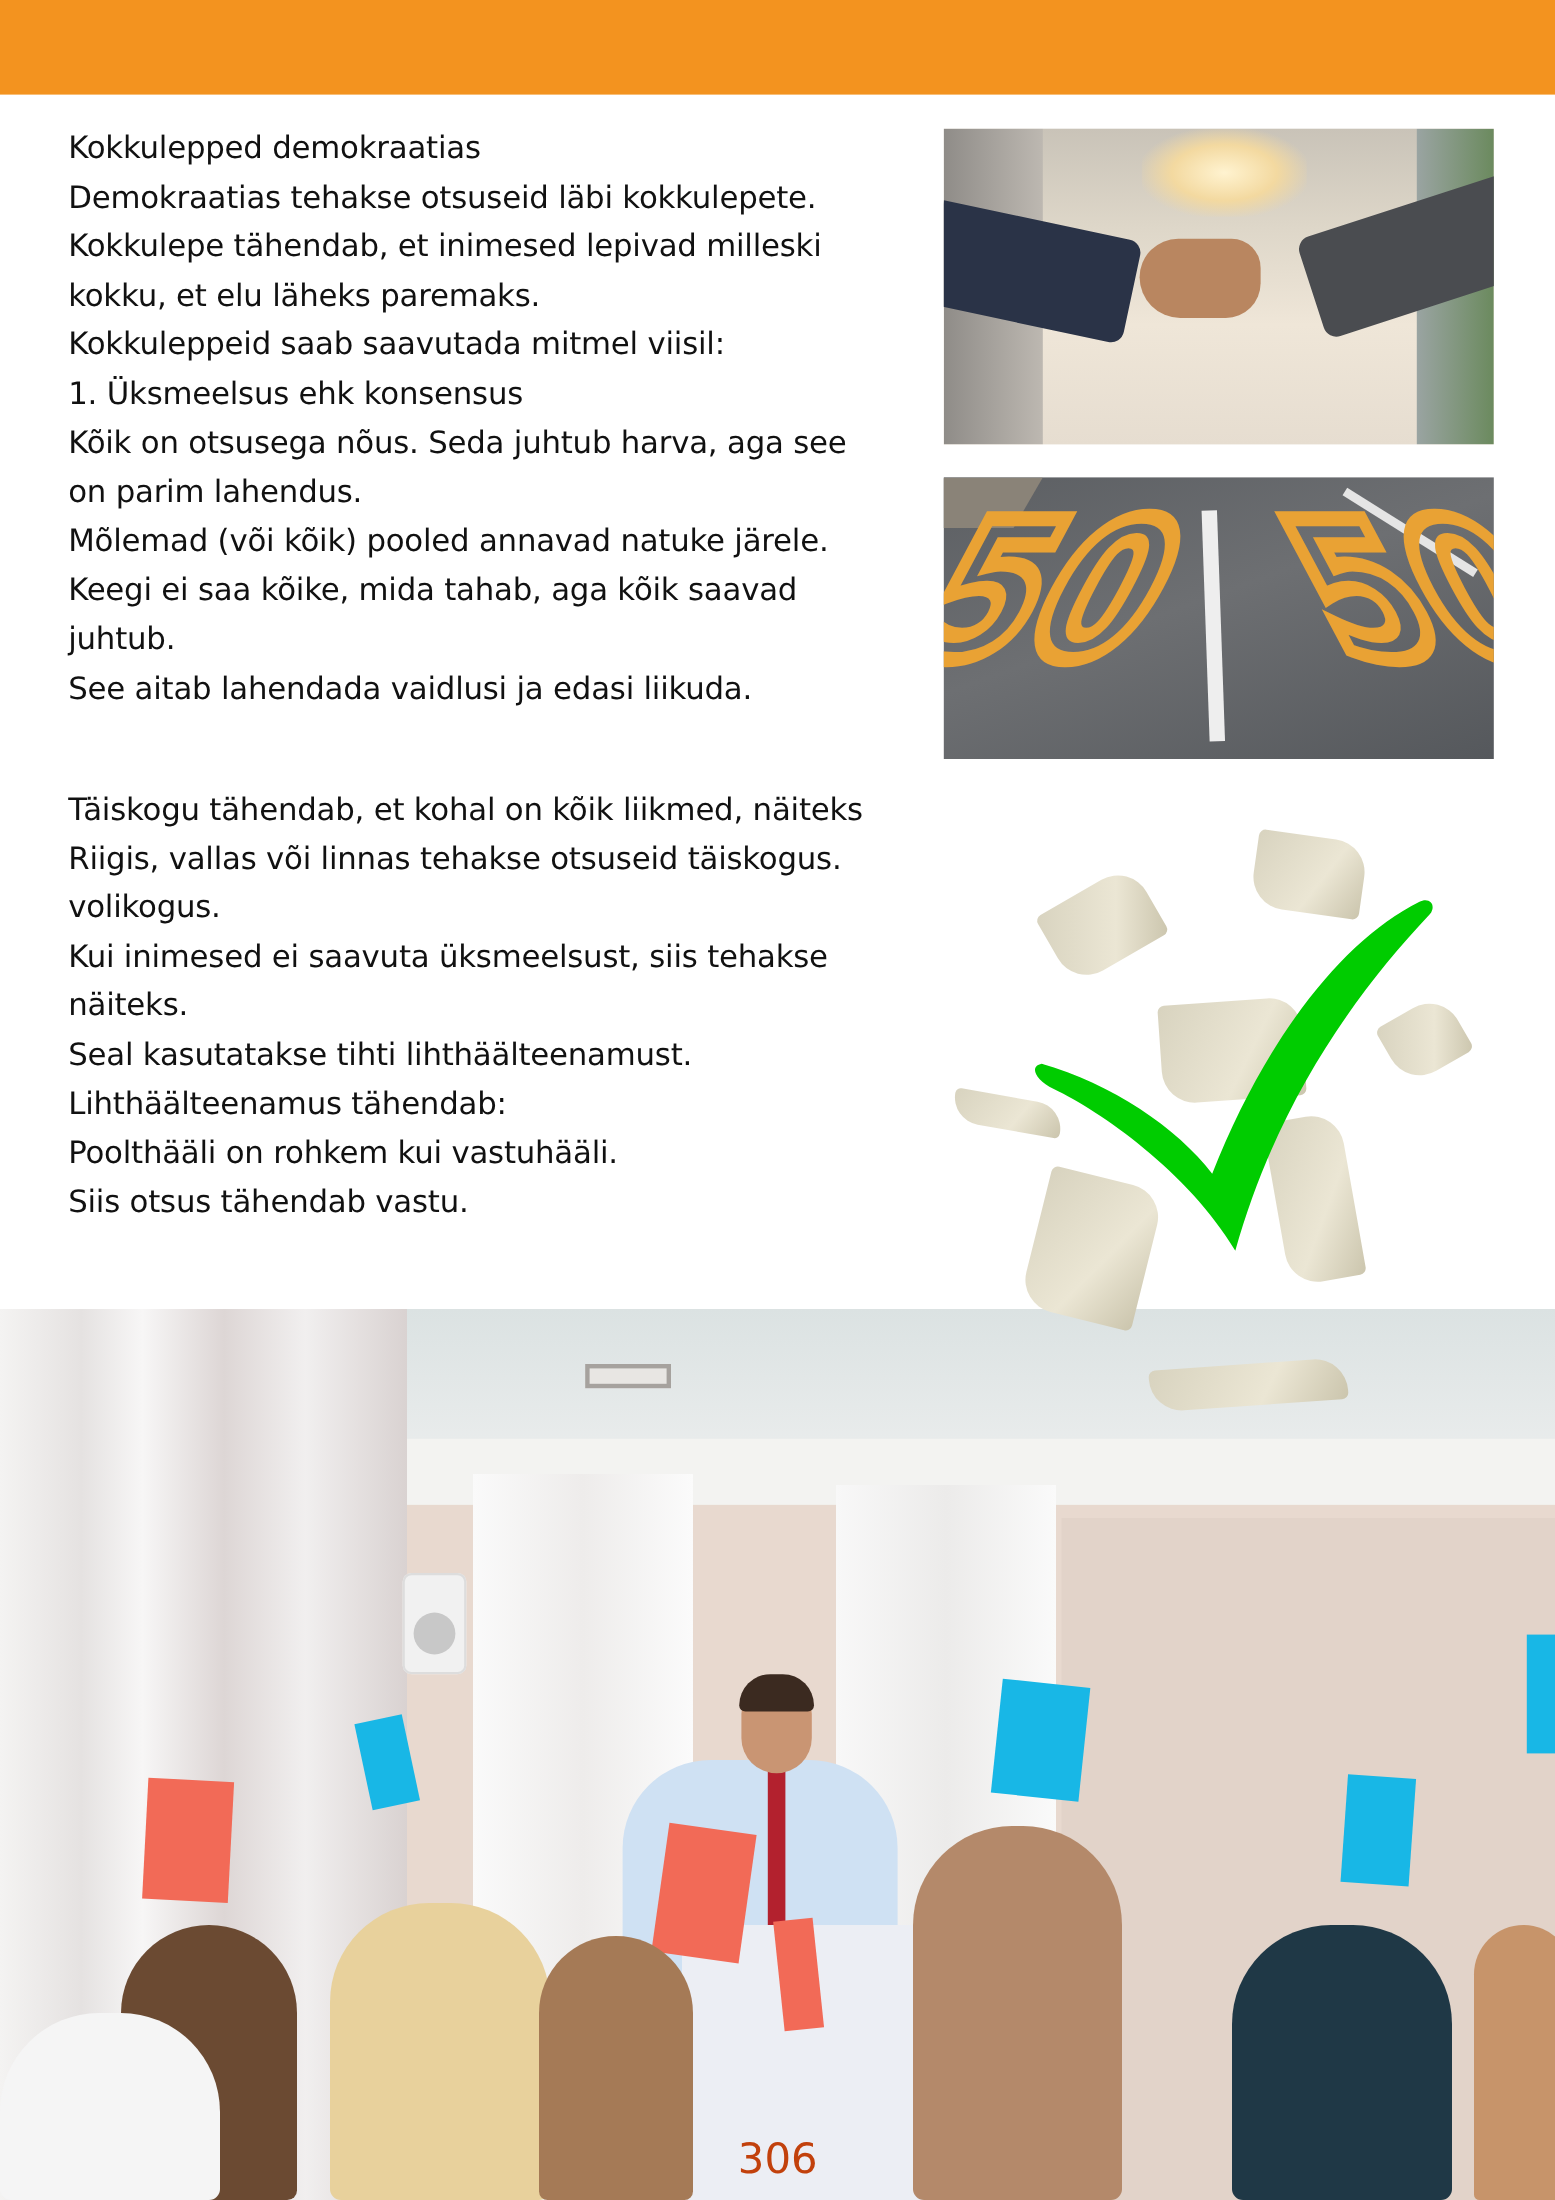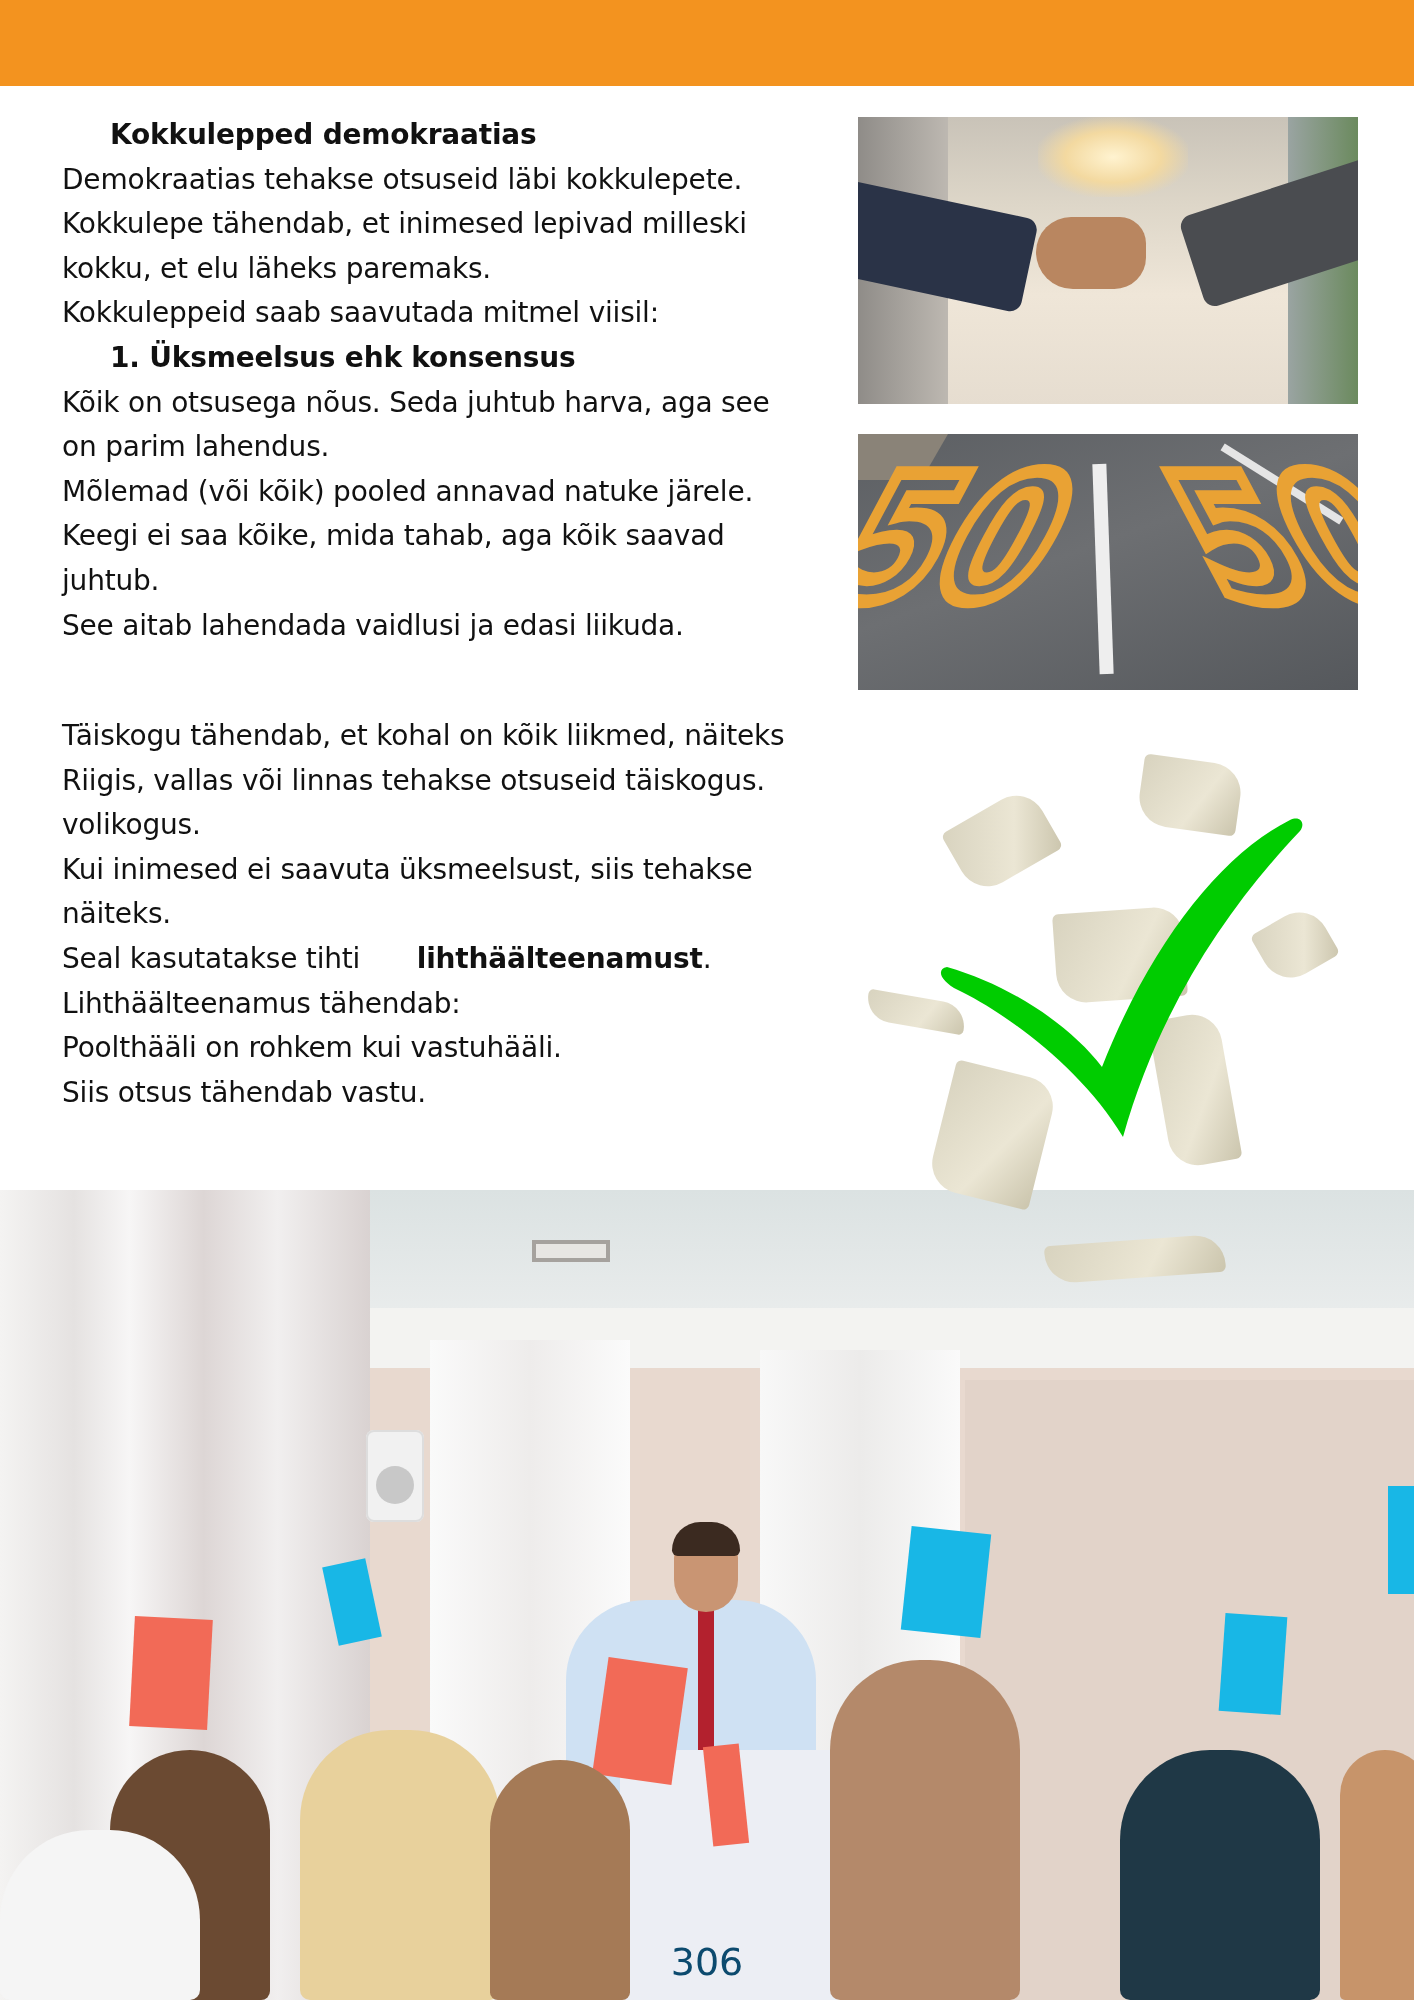--- a/index.html
+++ b/index.html
@@ -3,21 +3,21 @@
 <meta charset="utf-8">
 <style>
   * { box-sizing: border-box; margin: 0; padding: 0; }
   html, body { width: 1414px; height: 2000px; overflow: hidden; background: #ffffff; }
   body { position: relative; font-family: "DejaVu Sans", "Liberation Sans", sans-serif; color: #111; }
 
   .header-bar { position: absolute; left: 0; top: 0; width: 1414px; height: 86px; background: #f3931f; }
 
   .text-col { position: absolute; left: 62px; font-size: 28px; line-height: 44.6px; letter-spacing: -0.2px; }
   .text-col p { white-space: nowrap; }
-  .b { font-weight: bold; margin-left: 48px; }
+  .b { font-weight: normal; }
   #sec1 { top: 113px; width: 790px; }
   #sec2 { top: 714px; width: 800px; }
 
   
   .photo { position: absolute; overflow: hidden; }
   #handshake { left: 858px; top: 117px; width: 500px; height: 287px;
     background: linear-gradient(180deg, #c9c3b8 0%, #ddd6c8 30%, #efe6d8 62%, #e6ddd0 100%); }
   #handshake .ceiling { position: absolute; left: 180px; top: 0; width: 150px; height: 80px;
     background: radial-gradient(ellipse at center, #fff3d0 0%, #f3d9a0 45%, rgba(240,220,180,0) 75%); }
   #handshake .wall-l { position: absolute; left: 0; top: 0; width: 90px; height: 287px; background: linear-gradient(90deg,#8f8c88,#bdb8b1); }
@@ -57,21 +57,21 @@
   #meeting .head { position: absolute; left: 674px; top: 340px; width: 64px; height: 82px; background: #c99573; border-radius: 30px 30px 34px 34px; }
   #meeting .hair { position: absolute; left: 672px; top: 332px; width: 68px; height: 34px; background: #3b2a20; border-radius: 30px 30px 6px 6px; }
   #meeting .torso { position: absolute; left: 566px; top: 410px; width: 250px; height: 240px; background: #cfe1f3; border-radius: 80px 80px 10px 10px; }
   #meeting .tie { position: absolute; left: 698px; top: 418px; width: 16px; height: 190px; background: #b3212e; }
   #meeting .podium { position: absolute; left: 620px; top: 560px; width: 220px; height: 250px; background: #eceef4; }
   .card { position: absolute; }
   .card.blue { background: #18b7e6; }
   .card.red { background: #f26a57; }
   .person { position: absolute; border-radius: 90px 90px 10px 10px; }
 
-  .page-number { position: absolute; left: 0; top: 1940px; width: 1414px; text-align: center; font-size: 38px; color: #0c4a6e; }
+  .page-number { position: absolute; left: 0; top: 1940px; width: 1414px; text-align: center; font-size: 38px; color: #c2410c; }
 </style>
 </head>
 <body>
 
 <div class="header-bar"></div>
 
 <div class="text-col" id="sec1">
   <p class="b">Kokkulepped demokraatias</p>
   <p>Demokraatias tehakse otsuseid läbi kokkulepete.</p>
   <p>Kokkulepe tähendab, et inimesed lepivad milleski</p>

